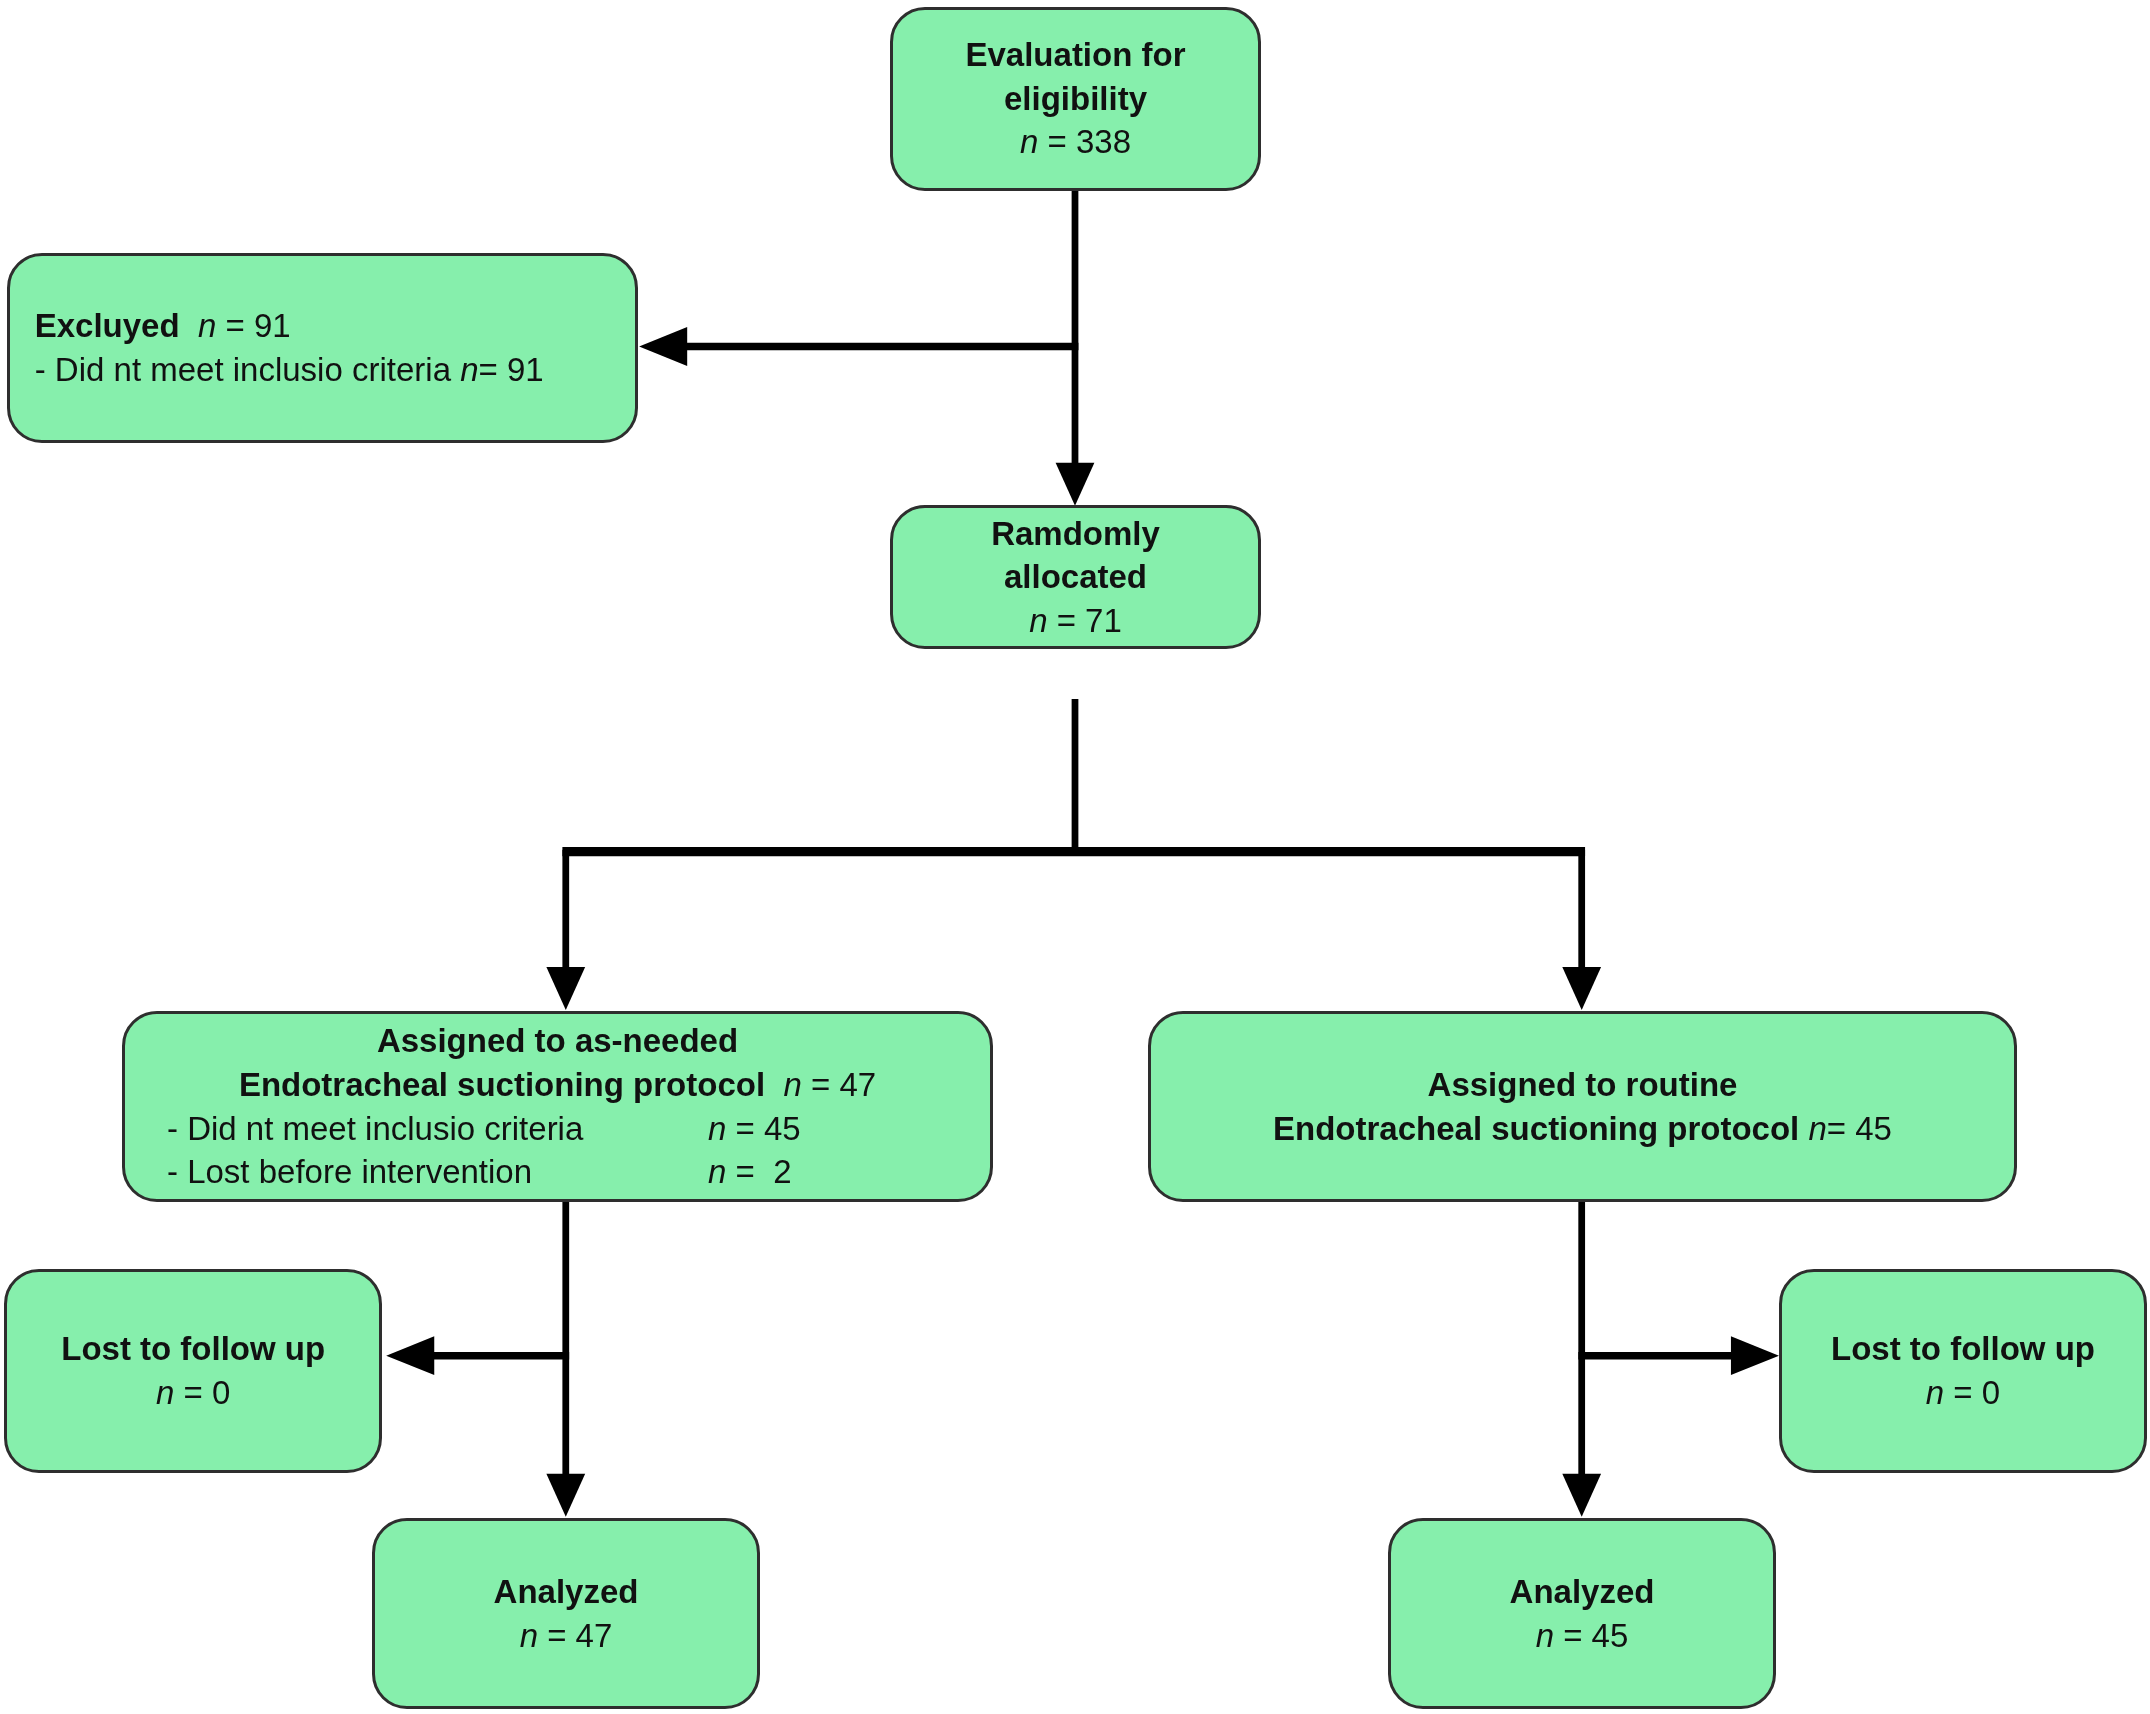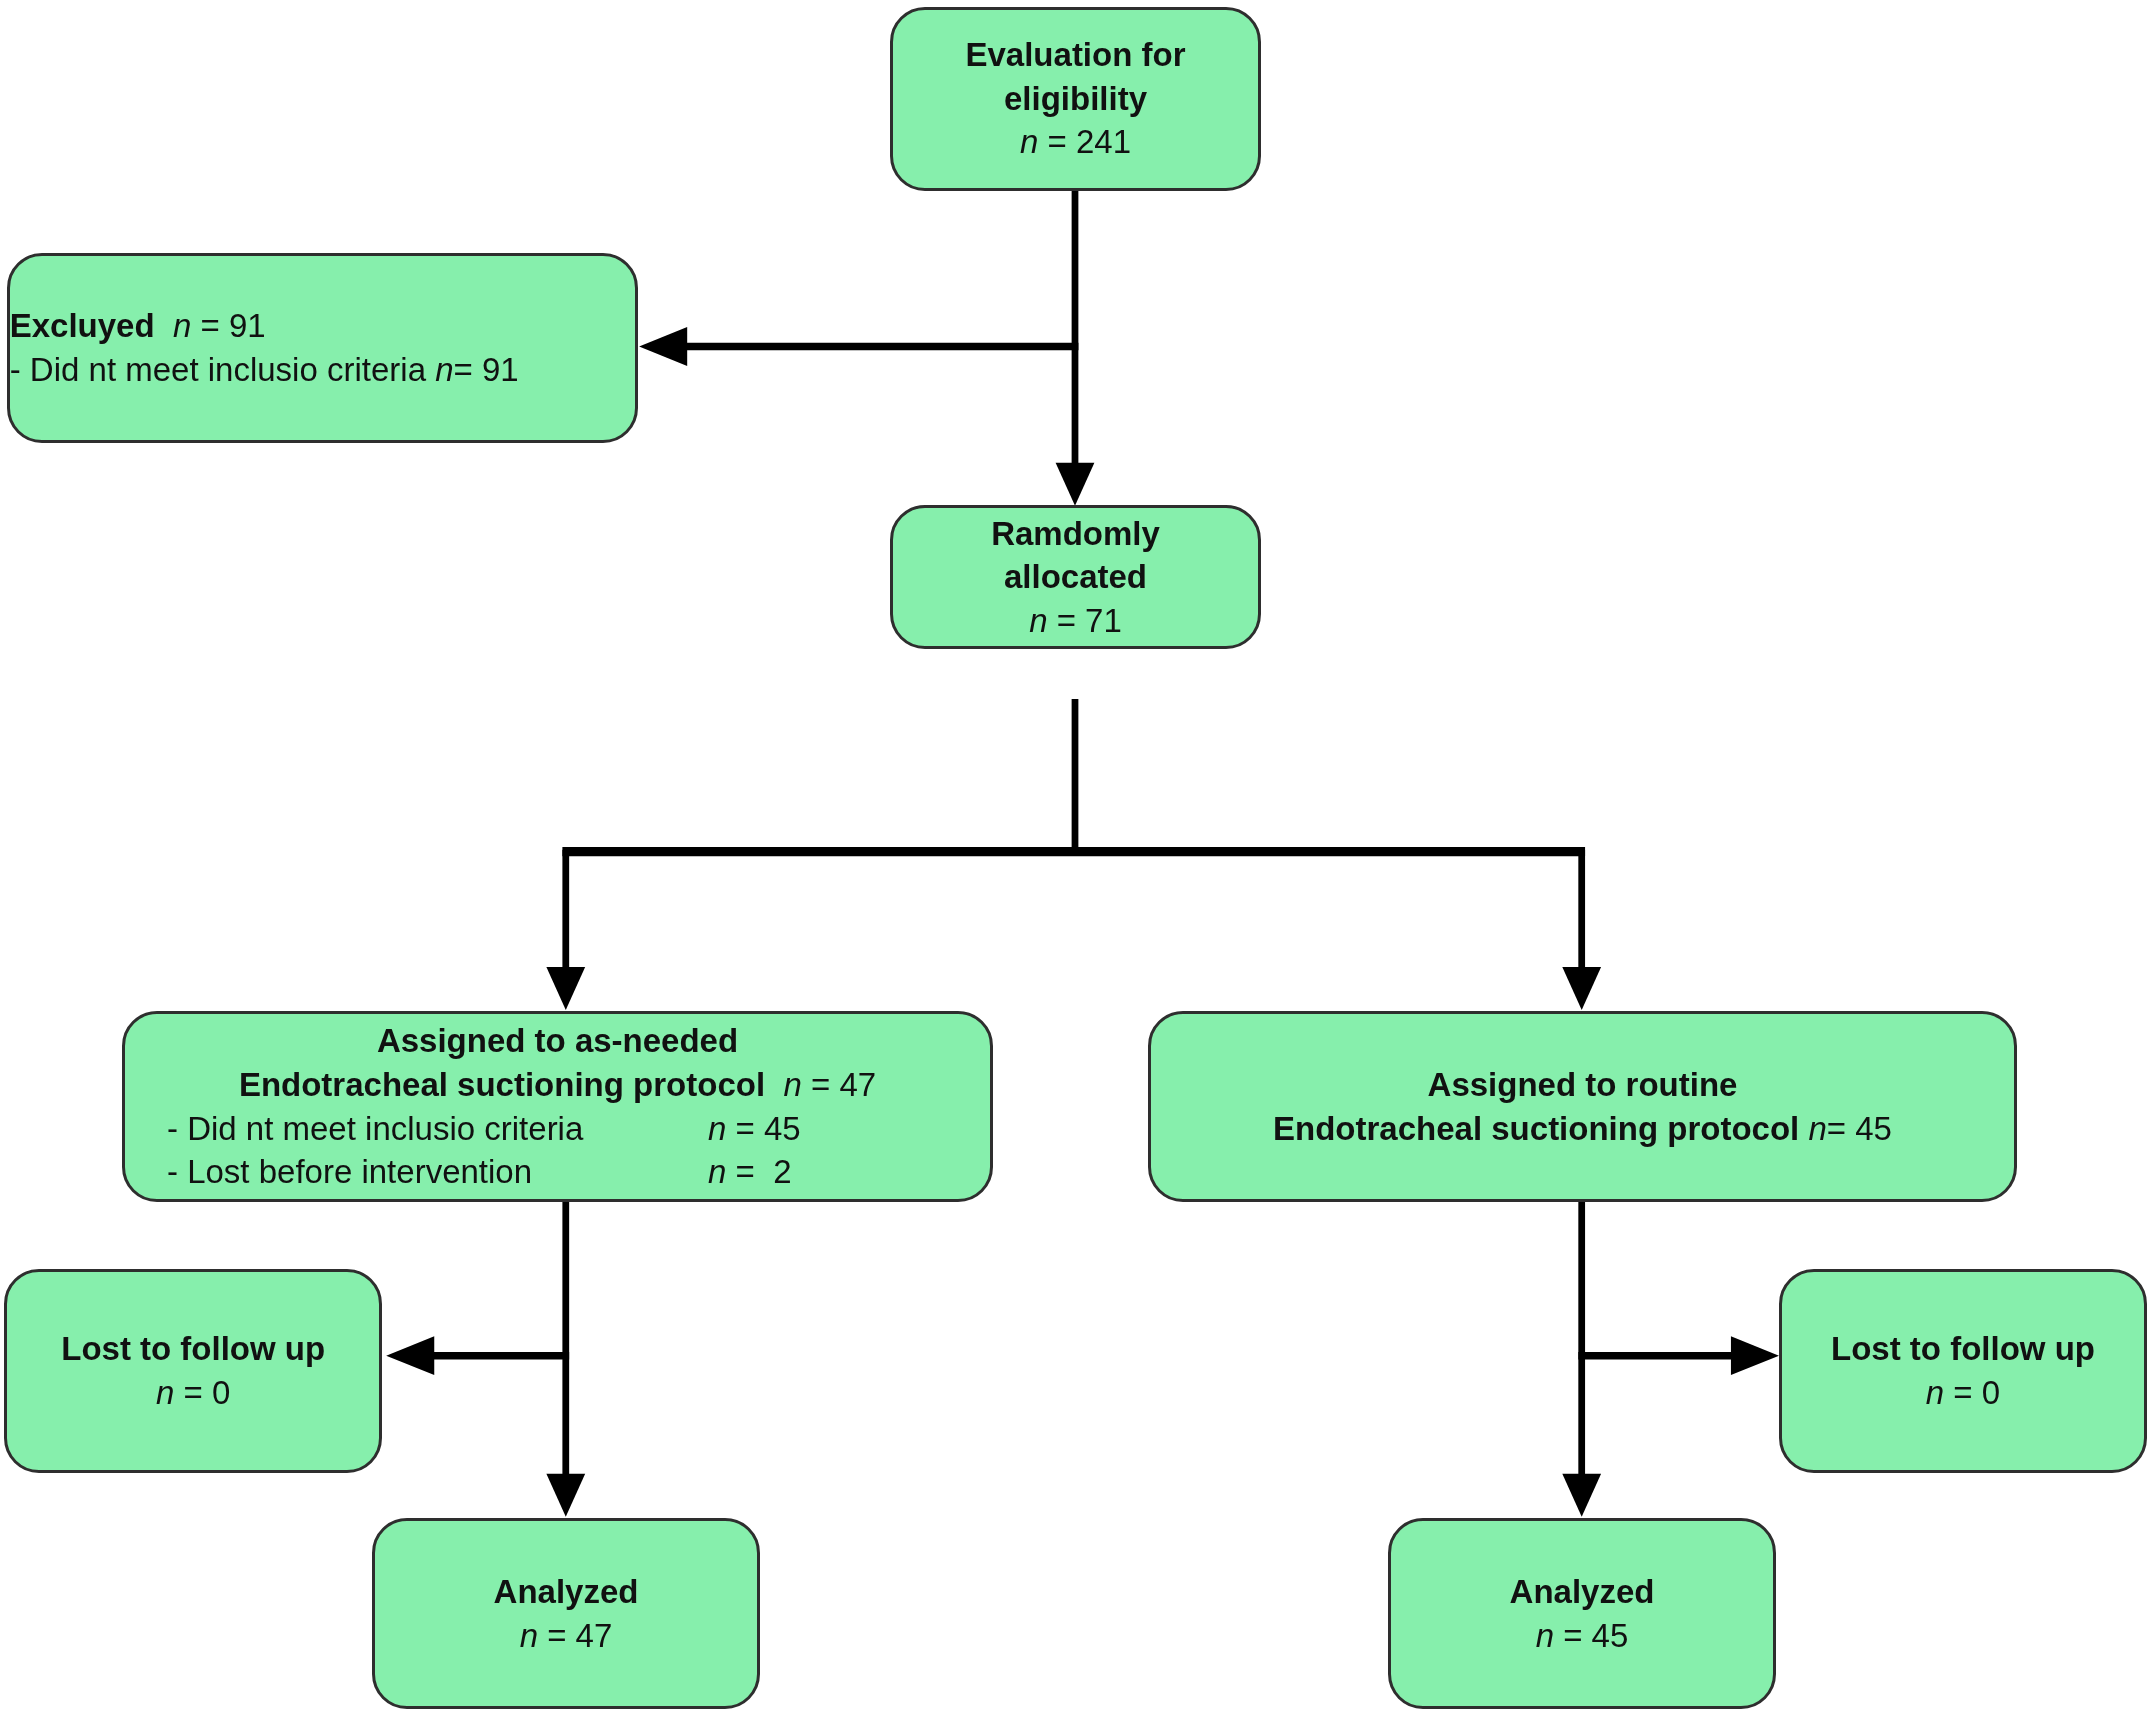--- a/index.html
+++ b/index.html
@@ -11,21 +11,21 @@
   #connectors { position:absolute; left:0; top:0; width:2150px; height:1714px; z-index:1; }
   .box {
     position:absolute; z-index:2; box-sizing:border-box;
     background:#86efac; border:3.4px solid #2e2e2e; border-radius:35px;
     display:flex; flex-direction:column; justify-content:center; align-items:center;
     font-size:33px; line-height:1.32; text-align:center;
   }
   .line { white-space:pre-wrap; }
   .b { font-weight:bold; }
   .ni { font-style:italic; }
-  .box.left-align { align-items:flex-start; text-align:left; padding-right:10px; }
+  .box.left-align { align-items:flex-start; text-align:left; padding-left:25px; padding-right:10px; }
   .bullet-row {
     display:flex; width:100%; box-sizing:border-box; text-align:left;
     padding-left:42px; padding-right:126px; white-space:pre-wrap;
   }
   .bullet-row .nval { margin-left:auto; width:156px; text-align:left; }
 
   
   #box-eligibility      { left:890px; top:6.7px;    width:371px;  height:184px; }
   #box-excluded         { left:6.7px;    top:253px;  width:631px;  height:190px; }
   #box-randomized       { left:890px; top:505px;  width:371px;  height:144px; }
@@ -85,21 +85,21 @@
 
     <g>
       <path class="conn h" d="M1872 1608 H2056"></path>
       <polygon class="ah" points="2110,1608 2053,1585 2053,1631"></polygon>
     </g>
   </svg>
 
   <div class="box" id="box-eligibility">
     <div class="line b">Evaluation for</div>
     <div class="line b">eligibility</div>
-    <div class="line"><span class="ni">n</span><span> = 241</span></div>
+    <div class="line"><span class="ni">n</span><span> = 338</span></div>
   </div>
 
   <div class="box left-align" id="box-excluded">
     <div class="line"><span class="b">Excluyed</span><span>  </span><span class="ni">n</span><span> = 91</span></div>
     <div class="line"><span>- Did nt meet inclusio criteria </span><span class="ni">n</span><span>= 91</span></div>
   </div>
 
   <div class="box" id="box-randomized">
     <div class="line b">Ramdomly</div>
     <div class="line b">allocated</div>

